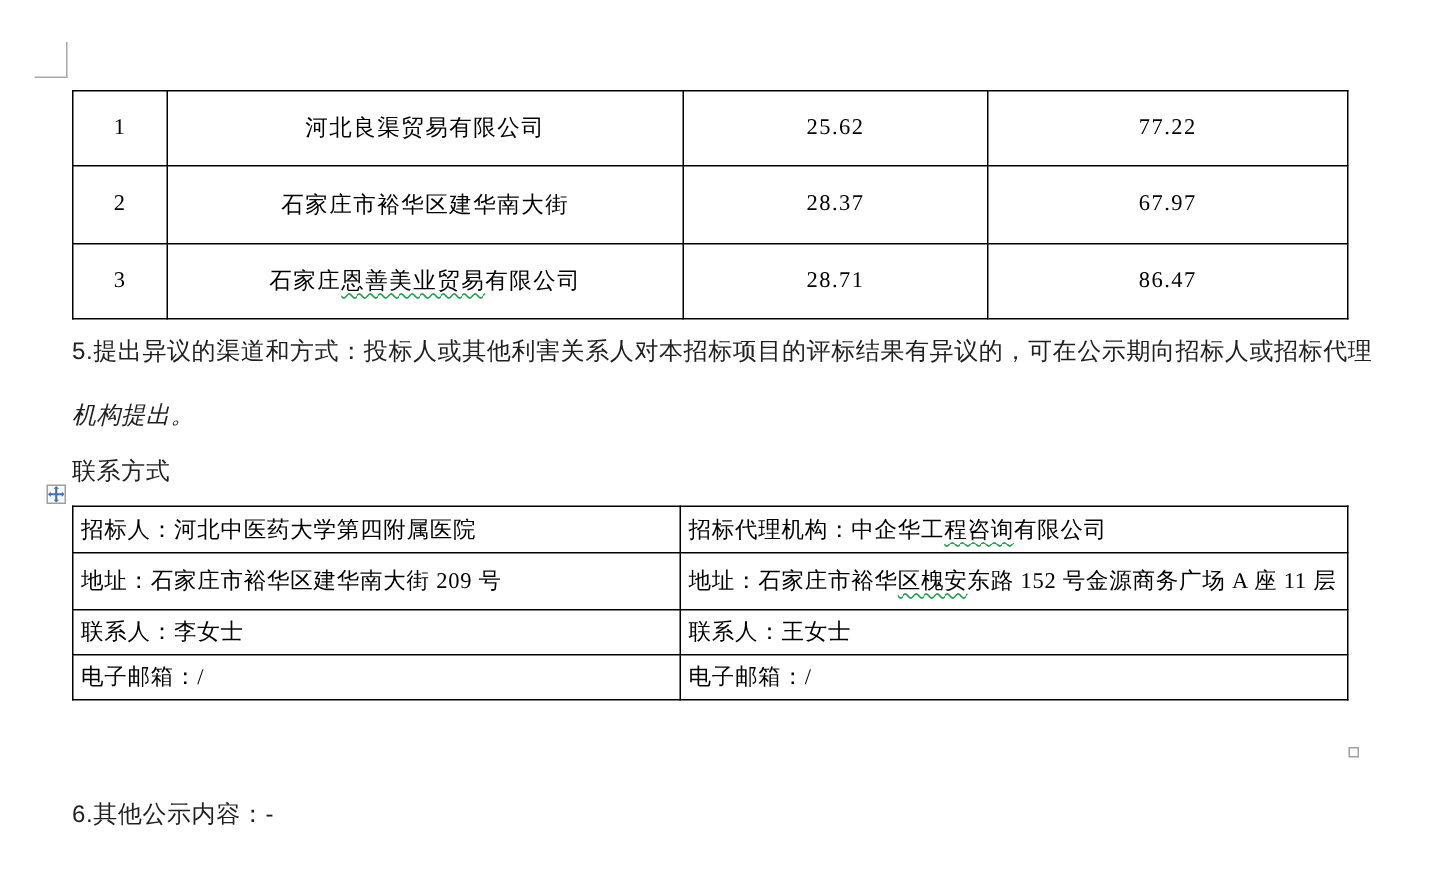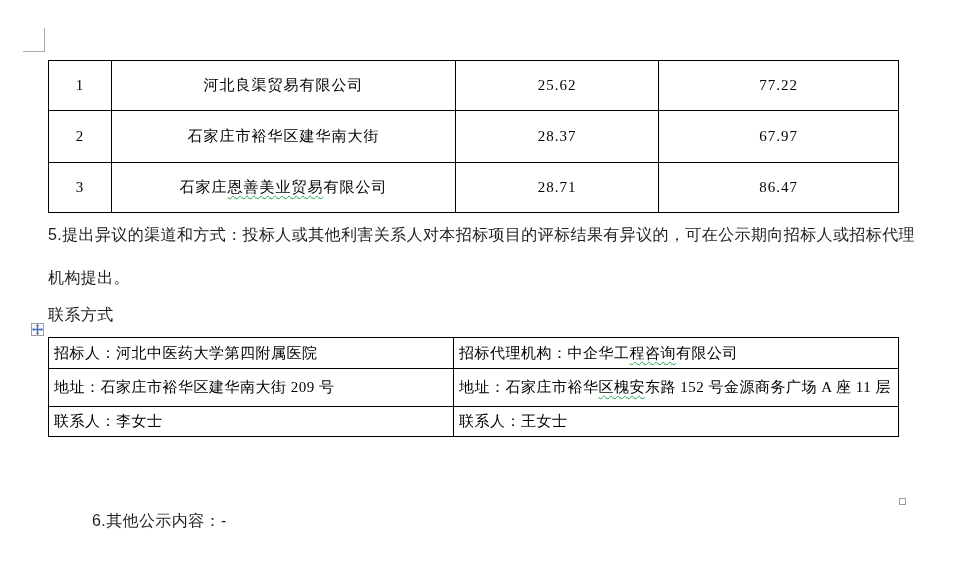--- a/index.html
+++ b/index.html
@@ -35,23 +35,23 @@
   table.contact tr:nth-child(4){height:30px;}
   table.contact tr:nth-child(5){height:32px;}
 
   .wavy:not(:empty){text-decoration:underline wavy var(--spellcheck-green);
     text-decoration-thickness:1px;text-underline-offset:3px;text-decoration-skip-ink:none;}
 
   
   .para{position:absolute;left:48px;font-family:"Liberation Sans","DejaVu Sans",sans-serif;
     font-size:16px;letter-spacing:0.4px;color:var(--para-text);white-space:nowrap;line-height:20px;text-align:center;}
   .p5a{top:225px;}
-  .p5b{top:268px;}
+  .p5b{top:268px;font-style:italic;}
   .heading{top:305px;font-weight:normal;}
-  .p6{top:511px;margin-left:44px;}
+  .p6{top:534px;}
 
   
   .move-handle{position:absolute;left:31px;top:323px;width:13px;height:13px;background:#fdfdfd;
     border:1px solid var(--handle-border);display:flex;align-items:center;justify-content:center;
     color:var(--handle-blue);cursor:move;}
   .move-handle svg{display:block;}
 
   
   .resize-handle{position:absolute;left:899px;top:498px;width:7px;height:7px;background:#ffffff;
     border:1px solid var(--handle-border);cursor:nwse-resize;}
@@ -115,20 +115,24 @@
       <td><span>招标代理机构：中企华工</span><span class="wavy">程咨询</span><span>有限公司</span></td>
     </tr>
     <tr>
       <td><span>地址：石家庄市裕华区建华南大街 209 号</span><span class="wavy"></span><span></span></td>
       <td><span>地址：石家庄市裕华</span><span class="wavy">区槐安</span><span>东路 152 号金源商务广场 A 座 11 层</span></td>
     </tr>
     <tr>
       <td><span>联系人：李女士</span><span class="wavy"></span><span></span></td>
       <td><span>联系人：王女士</span><span class="wavy"></span><span></span></td>
     </tr>
+    <tr>
+      <td><span>电子邮箱：/</span><span class="wavy"></span><span></span></td>
+      <td><span>电子邮箱：/</span><span class="wavy"></span><span></span></td>
+    </tr>
   </tbody>
     </table>
 
   <div class="resize-handle"></div>
 
   <div class="para p6">6.其他公示内容：-</div>
 
 </div>
 
 </body></html>

